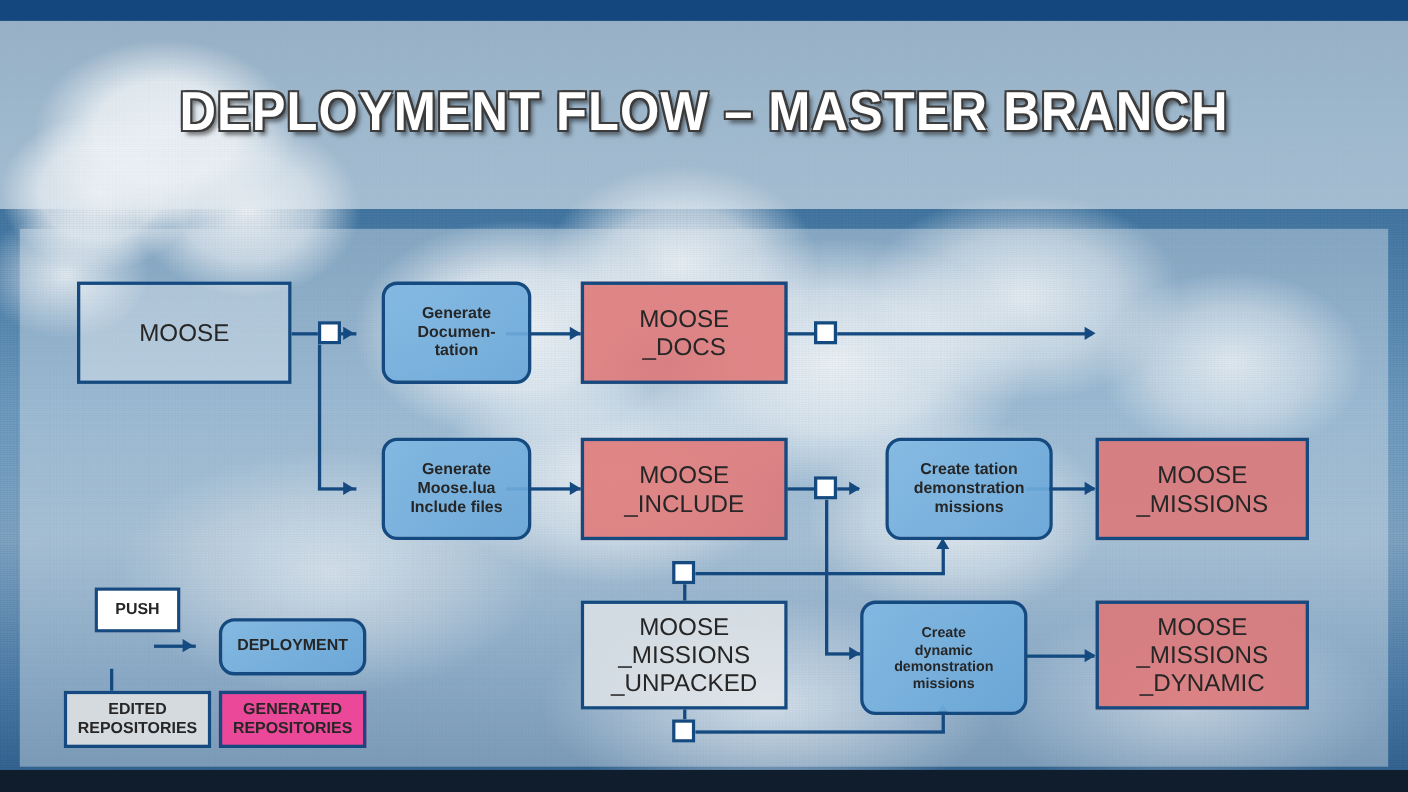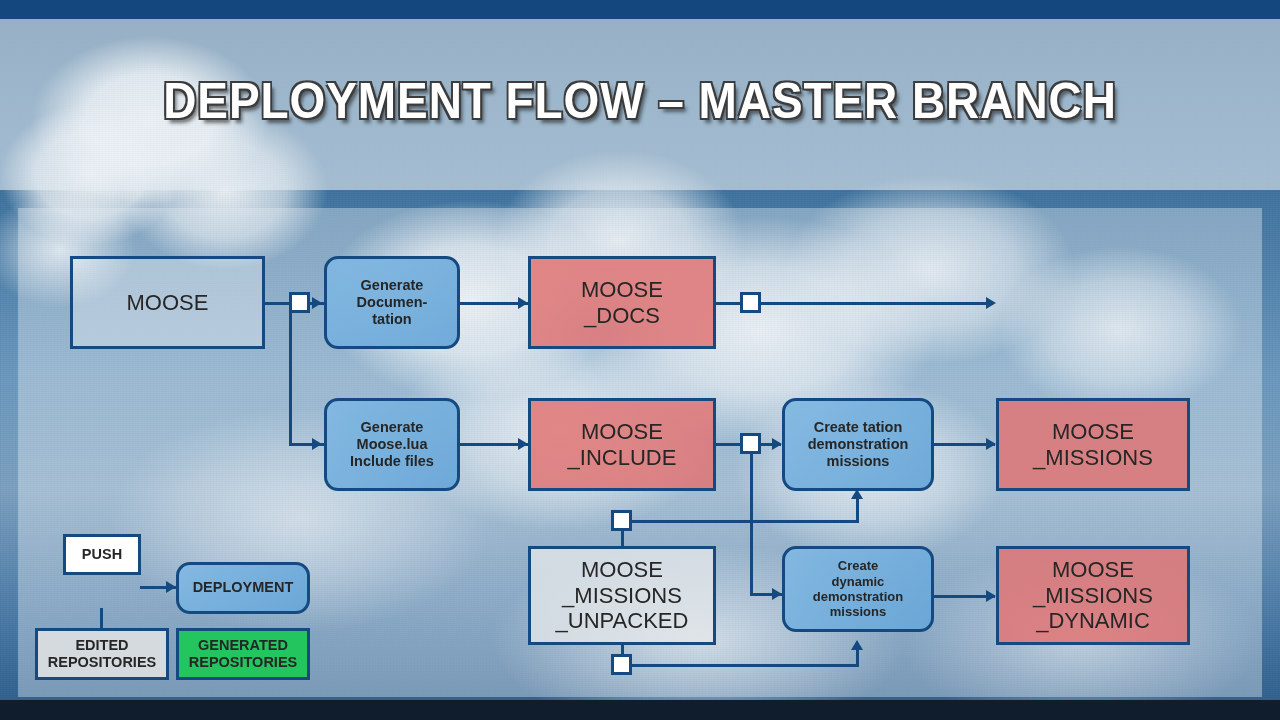--- a/index.html
+++ b/index.html
@@ -104,25 +104,25 @@
     white-space: pre-line;
   }
   .n-white  { background: rgba(255,255,255,.30); }
   .n-gray   { background: rgba(226,230,233,.80); }
   .n-solidwhite { background: #ffffff; }
   .n-blue   {
     background: linear-gradient(135deg, rgba(128,184,226,.92), rgba(104,166,216,.92));
     border-radius: 14px;
   }
   .n-red    { background: rgba(224,118,118,.86); }
-  .n-red-solid { background: #22c55e; }
+  .n-red-solid { background: #ec4899; }
   .n-gray-solid { background: #d4dade; }
 
   .f-big   { font-size: 22px; font-weight: normal; }
-  .f-mid   { font-size: 14.5px; font-weight: bold; }
+  .f-mid   { font-size: 14.5px; font-weight: bold; margin-left: 23px; }
   .f-small { font-size: 13px; font-weight: bold; }
 
   
   .cutcorner {
     border: none;
     background: transparent;
   }
   .cutcorner .cc-shape {
     position: absolute; left: 0; top: 0; width: 100%; height: 100%;
   }
@@ -266,21 +266,21 @@
     <span>MOOSE
 _MISSIONS</span>
   </div>
 
   <div class="node n-gray f-big" style="left:528px; top:546px; width:188px; height:99px;">
     <span>MOOSE
 _MISSIONS
 _UNPACKED</span>
   </div>
 
-  <div class="node n-blue f-small" style="left:782px; top:546px; width:152px; height:86px;">
+  <div class="node n-blue f-small" style="left:782px; top:546px; width:152px; height:104px;">
     <span>Create
 dynamic
 demonstration
 missions</span>
   </div>
 
   <div class="node n-red f-big" style="left:996px; top:546px; width:194px; height:99px;">
     <span>MOOSE
 _MISSIONS
 _DYNAMIC</span>

